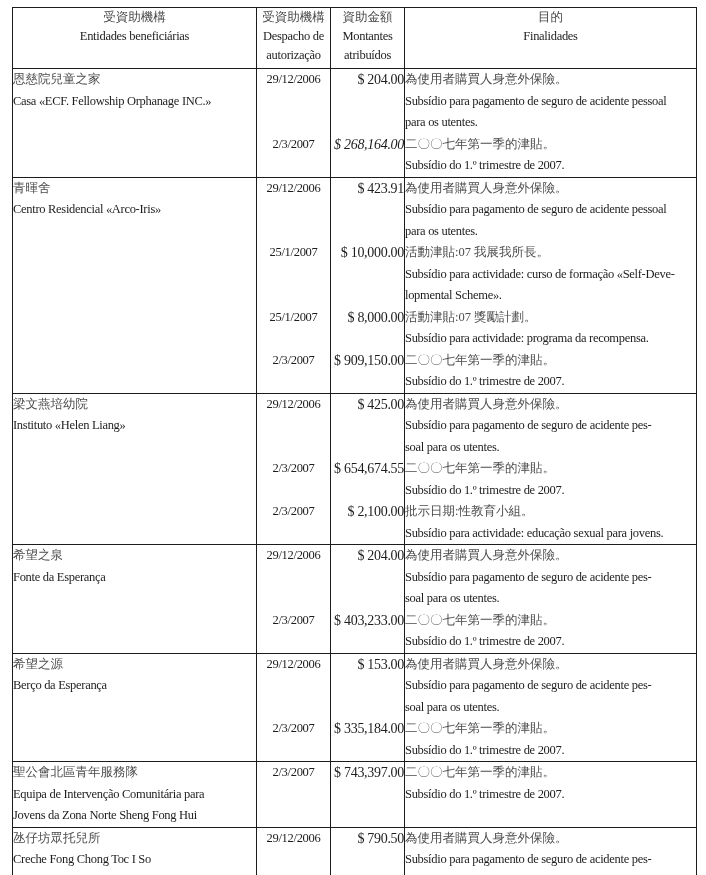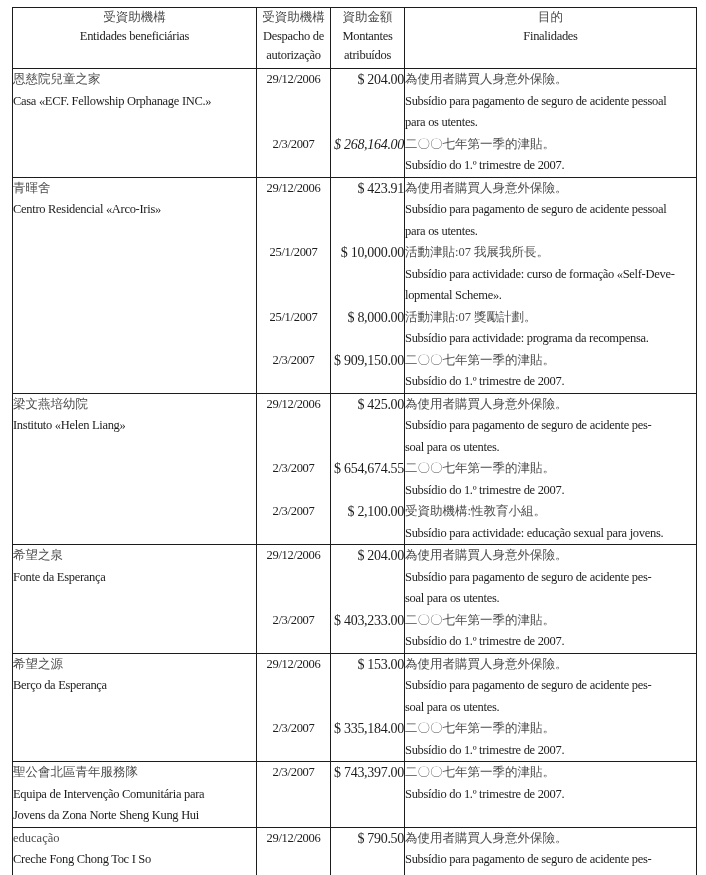--- a/index.html
+++ b/index.html
@@ -189,21 +189,21 @@
               <div class="entry-block" style="height: 43px;">
                 <div class="line latin">$ 2,100.00</div>
               </div>
             </td>
             <td class="col-purpose">
               <div class="line cjk">為使用者購買人身意外保險。</div>
               <div class="line latin">Subsídio para pagamento de seguro de acidente pes-</div>
               <div class="line latin">soal para os utentes.</div>
               <div class="line cjk">二〇〇七年第一季的津貼。</div>
               <div class="line latin">Subsídio do 1.º trimestre de 2007.</div>
-              <div class="line cjk">受資助機構:性教育小組。</div>
+              <div class="line cjk">批示日期:性教育小組。</div>
               <div class="line latin">Subsídio para actividade: educação sexual para jovens.</div>
             </td>
           </tr>
           <tr>
             <td class="col-entity">
               <div class="line cjk">希望之泉</div>
               <div class="line latin">Fonte da Esperança</div>
             </td>
             <td class="col-date">
               <div class="entry-block" style="height: 64.5px;">
@@ -255,40 +255,40 @@
               <div class="line latin">Subsídio para pagamento de seguro de acidente pes-</div>
               <div class="line latin">soal para os utentes.</div>
               <div class="line cjk">二〇〇七年第一季的津貼。</div>
               <div class="line latin">Subsídio do 1.º trimestre de 2007.</div>
             </td>
           </tr>
           <tr>
             <td class="col-entity">
               <div class="line cjk">聖公會北區青年服務隊</div>
               <div class="line latin">Equipa de Intervenção Comunitária para</div>
-              <div class="line latin">Jovens da Zona Norte Sheng Kung Hui</div>
+              <div class="line latin">Jovens da Zona Norte Sheng Fong Hui</div>
             </td>
             <td class="col-date">
               <div class="entry-block" style="height: 43px;">
                 <div class="line latin">2/3/2007</div>
               </div>
             </td>
             <td class="col-amount">
               <div class="entry-block" style="height: 43px;">
                 <div class="line latin">$ 743,397.00</div>
               </div>
             </td>
             <td class="col-purpose">
               <div class="line cjk">二〇〇七年第一季的津貼。</div>
               <div class="line latin">Subsídio do 1.º trimestre de 2007.</div>
             </td>
           </tr>
           <tr>
             <td class="col-entity">
-              <div class="line cjk">educação</div>
+              <div class="line cjk">氹仔坊眾托兒所</div>
               <div class="line latin">Creche Fong Chong Toc I So</div>
             </td>
             <td class="col-date">
               <div class="entry-block" style="height: 64.5px;">
                 <div class="line latin">29/12/2006</div>
               </div>
             </td>
             <td class="col-amount">
               <div class="entry-block" style="height: 64.5px;">
                 <div class="line latin">$ 790.50</div>

